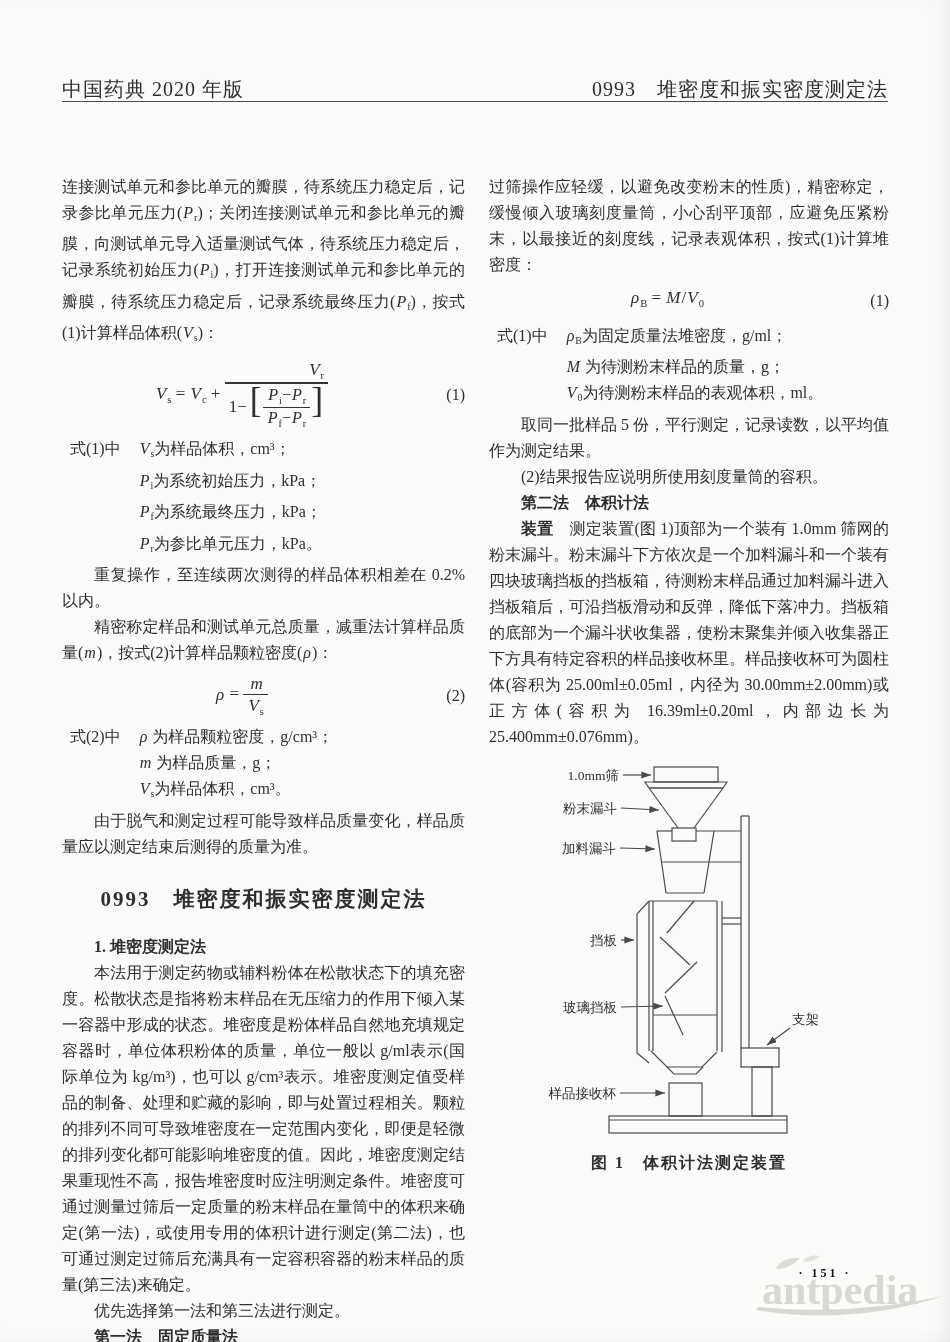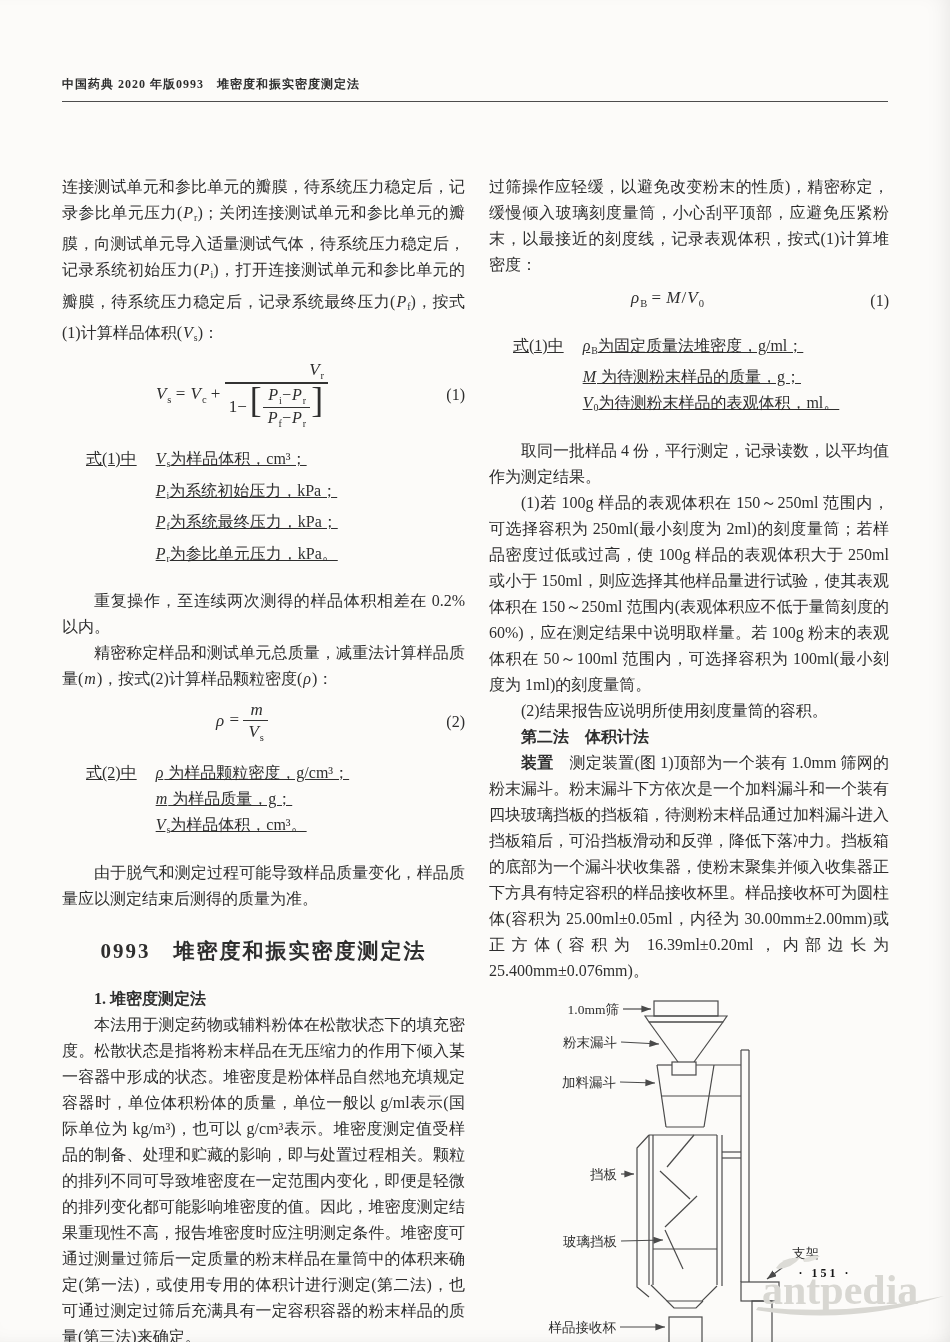--- a/index.html
+++ b/index.html
@@ -3,42 +3,42 @@
 <meta charset="utf-8">
 <style>
   html,body{margin:0;padding:0;}
   .page{
     position:relative; width:950px; height:1342px; overflow:hidden;
     background:#fcfbf9;
     box-shadow: inset -16px 0 24px -16px rgba(0,0,0,0.10), inset 0 -12px 20px -14px rgba(0,0,0,0.05);
     font-family:"Liberation Serif","DejaVu Serif",serif;
     color:#2e2e2e;
   }
-  .header{position:absolute; left:62px; right:62px; top:76px; display:flex; justify-content:flex-start; font-size:12px; letter-spacing:1px;font-weight:bold;}
+  .header{position:absolute; left:62px; right:62px; top:76px; display:flex; justify-content:space-between; font-size:20px; letter-spacing:1px;}
   .rule{position:absolute; left:62px; right:62px; top:101px; border-top:1.6px solid #4d4d4d;}
   .col{position:absolute; top:126px; font-size:16px; line-height:26px; text-align:justify; text-justify:inter-character;}
   .col-left{left:62px; width:403px;}
   .col-right{left:489px; width:400px;}
   p{margin:0; text-indent:2em;}
   p.cont{text-indent:0;margin-top:48px;}
   .heading{font-weight:bold;}
   .section-title{font-weight:bold; font-size:21px; line-height:30px; text-align:center; text-indent:0; margin:24px 0 20px; letter-spacing:2px;}
   i.var{font-style:italic; padding:0 1px;}
   sub{font-size:0.62em; vertical-align:-0.35em;}
   .formula{display:flex; align-items:center; margin:7px 0 6px;}
   .fbody{flex:1; text-align:center; font-size:17px;}
   .fnum{width:44px; text-align:right; font-size:16px;}
   .frac{display:inline-block; vertical-align:middle; text-align:right; line-height:1.25;}
   .frac>.num{display:block; border-bottom:1px solid #333; padding:0 4px;}
   .frac>.den{display:block; padding:0 4px;}
   .den-row{display:flex; align-items:center; justify-content:center; border-top:1px solid #333; padding:2px 4px 0;}
   .den-row .frac{font-size:0.95em;}
   .bracket{font-size:2.1em; font-weight:400; line-height:0.9; padding:0 1px;}
   .dlead{padding-right:2px;}
-  .defs{display:flex; margin:16px;text-decoration:underline;}
+  .defs{display:flex; margin:0;}
   .deflabel{white-space:nowrap; padding-left:8px;}
   .defitems{margin-left:18px; flex:1;}
   .defitems p{text-indent:0;}
   .figure{margin-top:6px;}
   .figure svg{display:block;}
   .fig-caption{text-align:center; font-weight:600; letter-spacing:2px; font-size:16px; margin-top:2px;}
   .watermark{position:absolute; left:748px; top:1252px; width:202px; height:72px;}
   .pagenum{position:absolute; left:770px; top:1266px; width:110px; text-align:center; font-weight:bold; font-size:12px; letter-spacing:3px; color:#151515;}
   svg text{font-family:"Liberation Serif","DejaVu Serif",serif;}
 </style>
@@ -113,22 +113,21 @@
 
     <div class="defs">
       <span class="deflabel">式(1)中</span>
       <div class="defitems">
         <p><i class="var">ρ</i><sub>B</sub>为固定质量法堆密度，g/ml；</p>
         <p><i class="var">M</i> 为待测粉末样品的质量，g；</p>
         <p><i class="var">V</i><sub>0</sub>为待测粉末样品的表观体积，ml。</p>
       </div>
     </div>
 
-    <p>取同一批样品 4 份，平行测定，记录读数，以平均值作为测定结果。</p>
-    <p>(1)若 100g 样品的表观体积在 150～250ml 范围内，可选择容积为 250ml(最小刻度为 2ml)的刻度量筒；若样品密度过低或过高，使 100g 样品的表观体积大于 250ml 或小于 150ml，则应选择其他样品量进行试验，使其表观体积在 150～250ml 范围内(表观体积应不低于量筒刻度的 60%)，应在测定结果中说明取样量。若 100g 粉末的表观体积在 50～100ml 范围内，可选择容积为 100ml(最小刻度为 1ml)的刻度量筒。</p>
+    <p>取同一批样品 5 份，平行测定，记录读数，以平均值作为测定结果。</p>
     <p>(2)结果报告应说明所使用刻度量筒的容积。</p>
     <p class="heading">第二法　体积计法</p>
     <p><b>装置</b>　测定装置(图 1)顶部为一个装有 1.0mm 筛网的粉末漏斗。粉末漏斗下方依次是一个加料漏斗和一个装有四块玻璃挡板的挡板箱，待测粉末样品通过加料漏斗进入挡板箱后，可沿挡板滑动和反弹，降低下落冲力。挡板箱的底部为一个漏斗状收集器，使粉末聚集并倾入收集器正下方具有特定容积的样品接收杯里。样品接收杯可为圆柱体(容积为 25.00ml±0.05ml，内径为 30.00mm±2.00mm)或正方体(容积为 16.39ml±0.20ml，内部边长为 25.400mm±0.076mm)。</p>
 
     <div class="figure">
       <svg width="400" height="392" viewBox="0 0 400 392">
         <defs>
           <marker id="arr" markerWidth="9" markerHeight="8" refX="8" refY="3" orient="auto">
             <path d="M0,0 L8,3 L0,6 Z" fill="#4a4a4a"></path>
           </marker>

